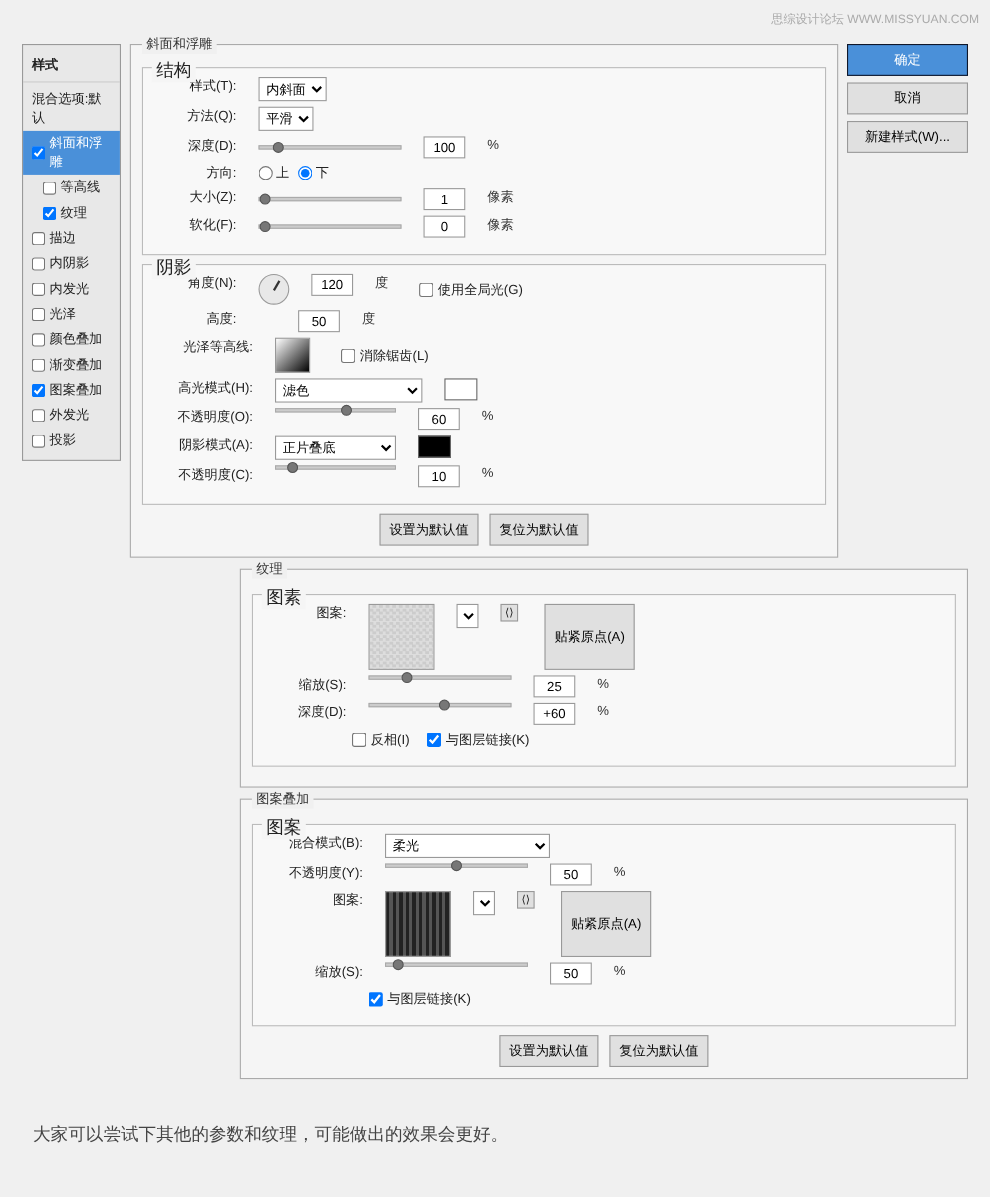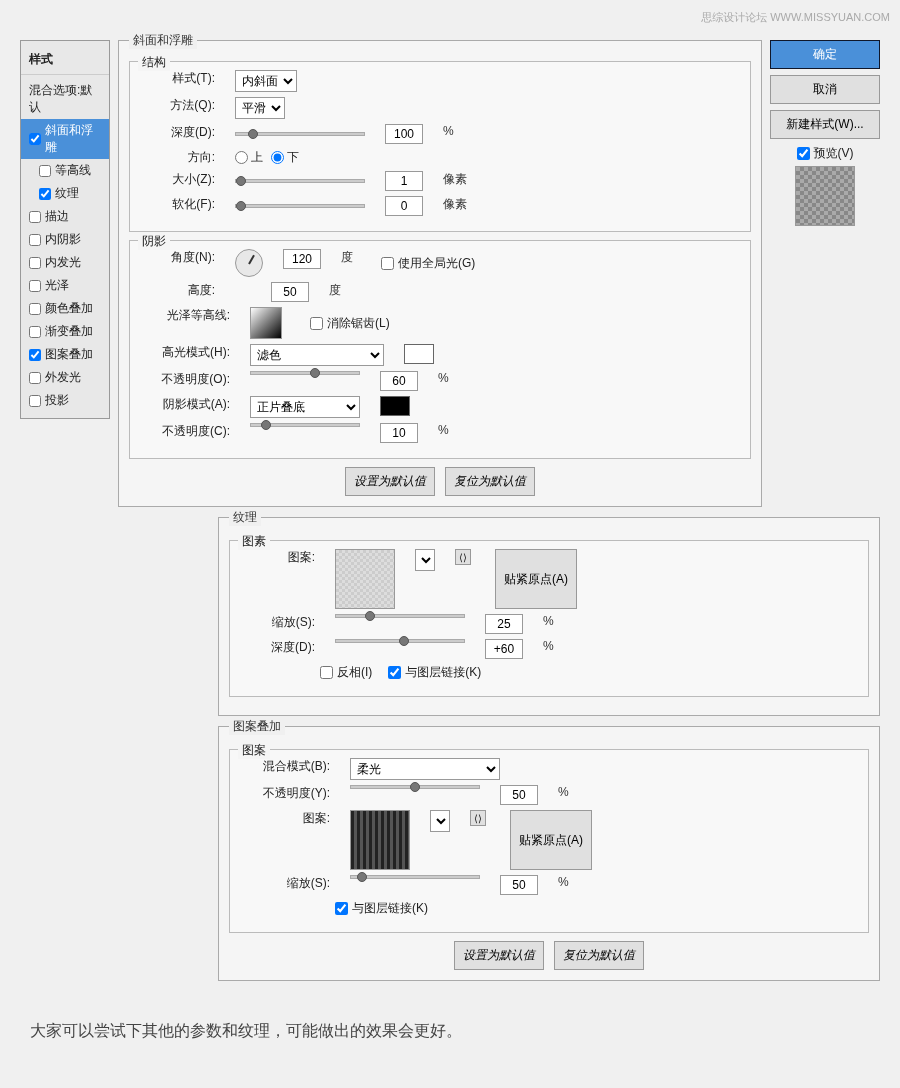--- a/index.html
+++ b/index.html
@@ -135,21 +135,21 @@
       margin-bottom: 8px;
       position: relative;
       background: #f8f8f8;
     }
     .section-group-title {
       position: absolute;
       top: -8px;
       left: 8px;
       background: #f5f5f5;
       padding: 0 4px;
-      font-size: 12px;
+      font-size: 16px;
     }
     
     .form-row {
       display: flex;
       margin-bottom: 5px;
       gap: 20px;
     }
     .form-label {
       width: 75px;
       text-align: right;
@@ -269,21 +269,20 @@
     }
     
     .bottom-btns {
       display: flex;
       justify-content: center;
       gap: 10px;
       margin-top: 8px;
     }
     .bottom-btns .btn {
       min-width: 90px;
-      font-style: italic;
     }
     
     .panel-secondary {
       border: 1px solid #aaa;
       background: #f5f5f5;
       padding: 12px 10px 10px 10px;
       position: relative;
       margin-left: 100px;
     }
     
@@ -530,27 +529,20 @@
             <button class="btn">设置为默认值</button>
             <button class="btn">复位为默认值</button>
           </div>
         </div>
       </div>
 
       <div class="action-buttons">
         <button class="btn primary">确定</button>
         <button class="btn">取消</button>
         <button class="btn">新建样式(W)...</button>
-        <div class="preview-section">
-          <div class="preview-checkbox">
-            <input type="checkbox" checked="" style="">
-            <span>预览(V)</span>
-          </div>
-          <div class="preview-box"></div>
-        </div>
       </div>
     </div>
 
     <div class="panel-secondary">
       <div class="panel-title">纹理</div>
       <div class="section-group" style="margin-top:10px;">
         <div class="section-group-title">图素</div>
 
         <div class="form-row">
           <div class="form-label">图案:</div>

